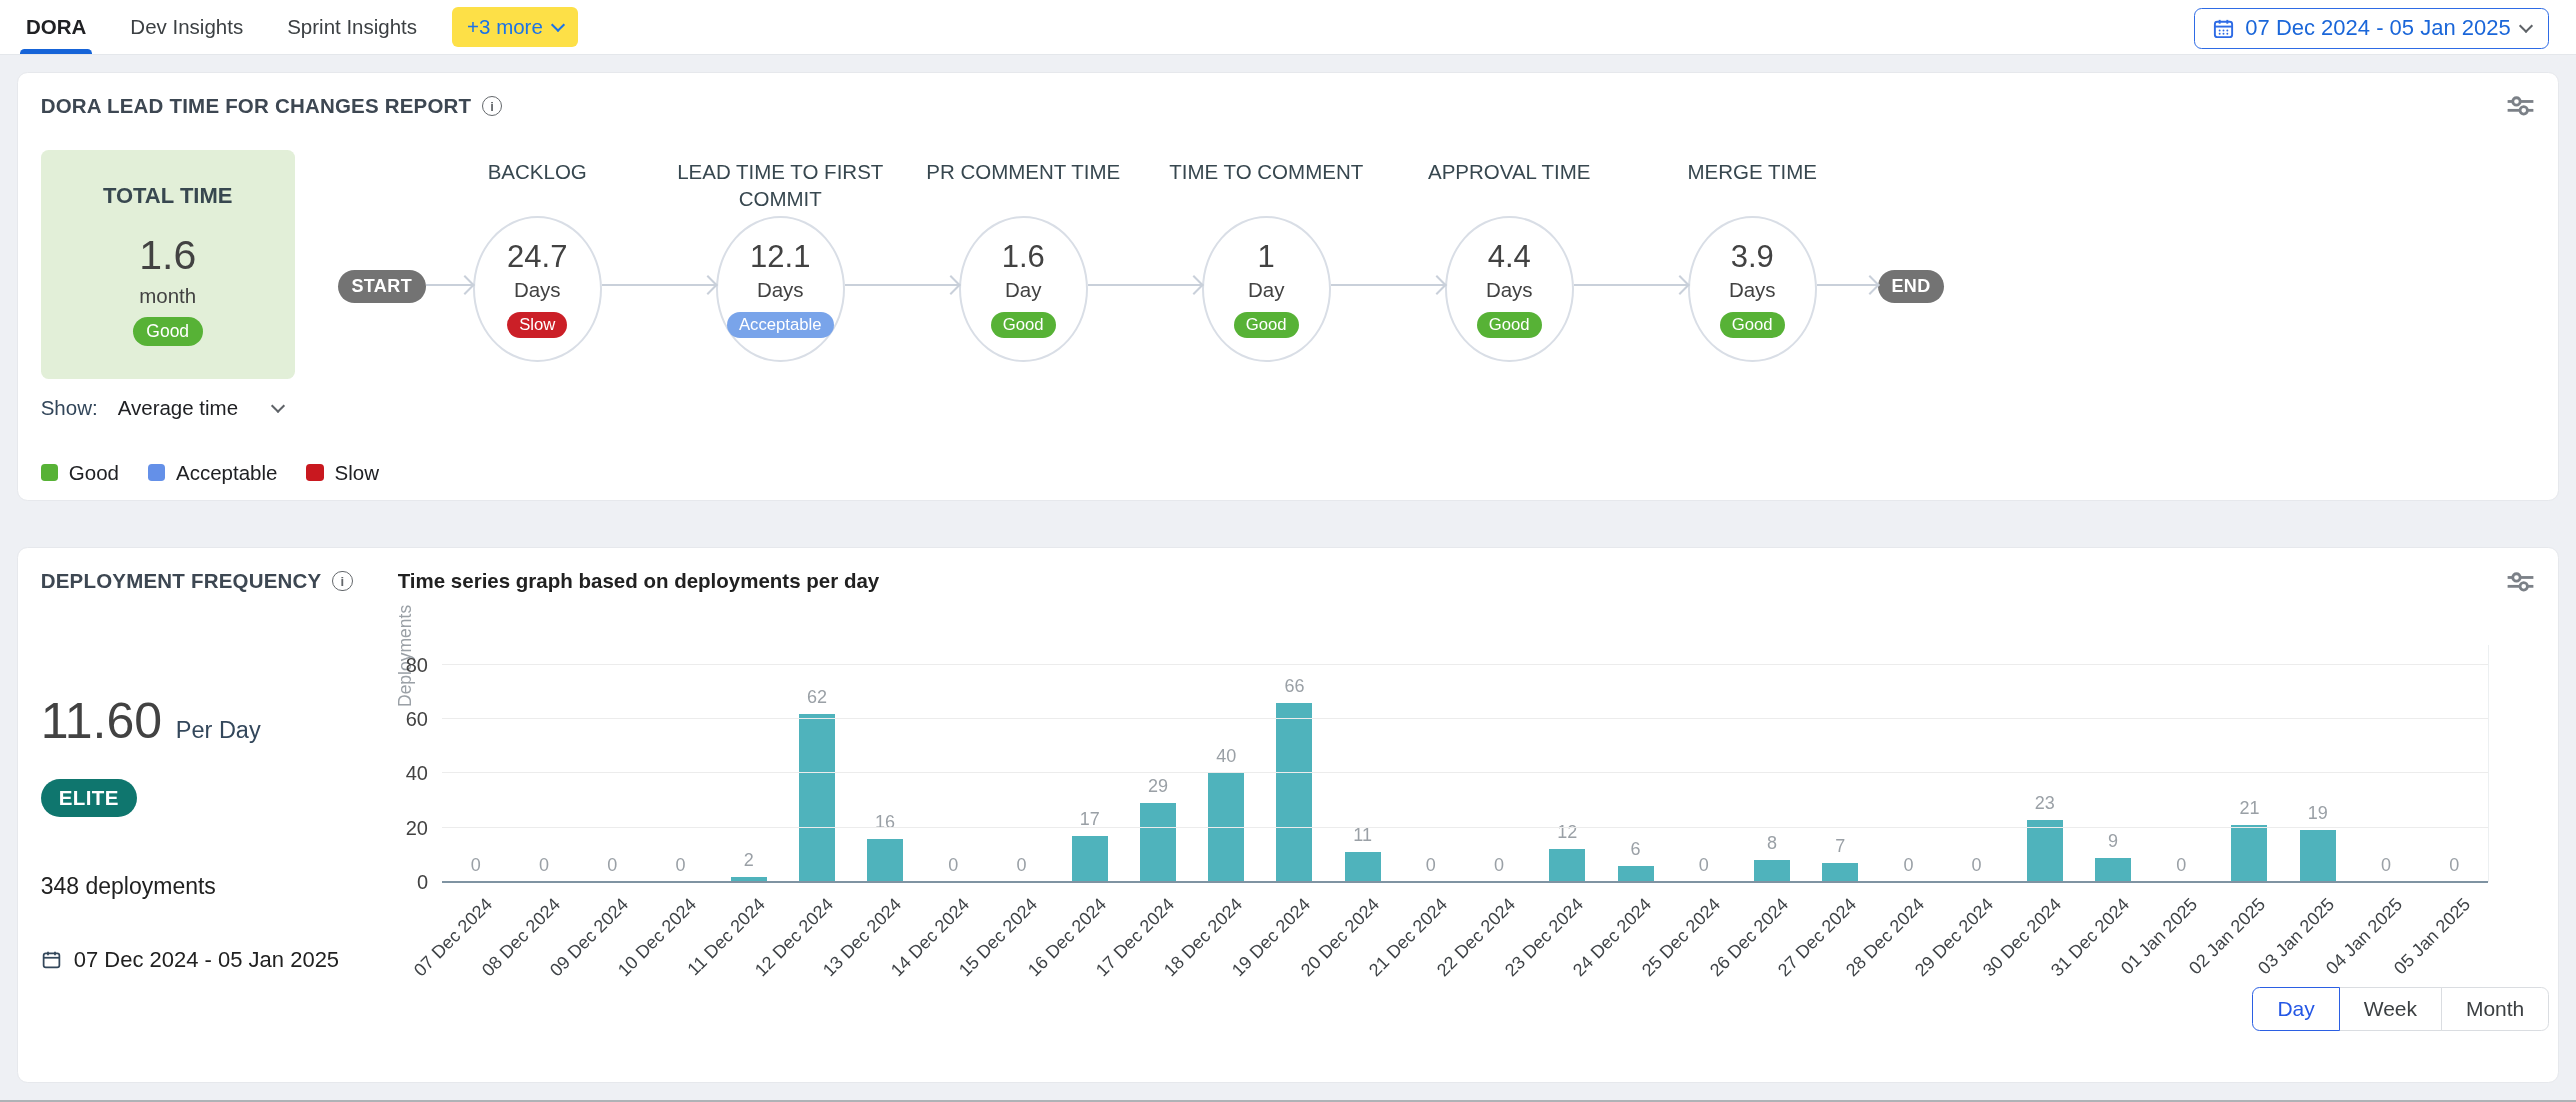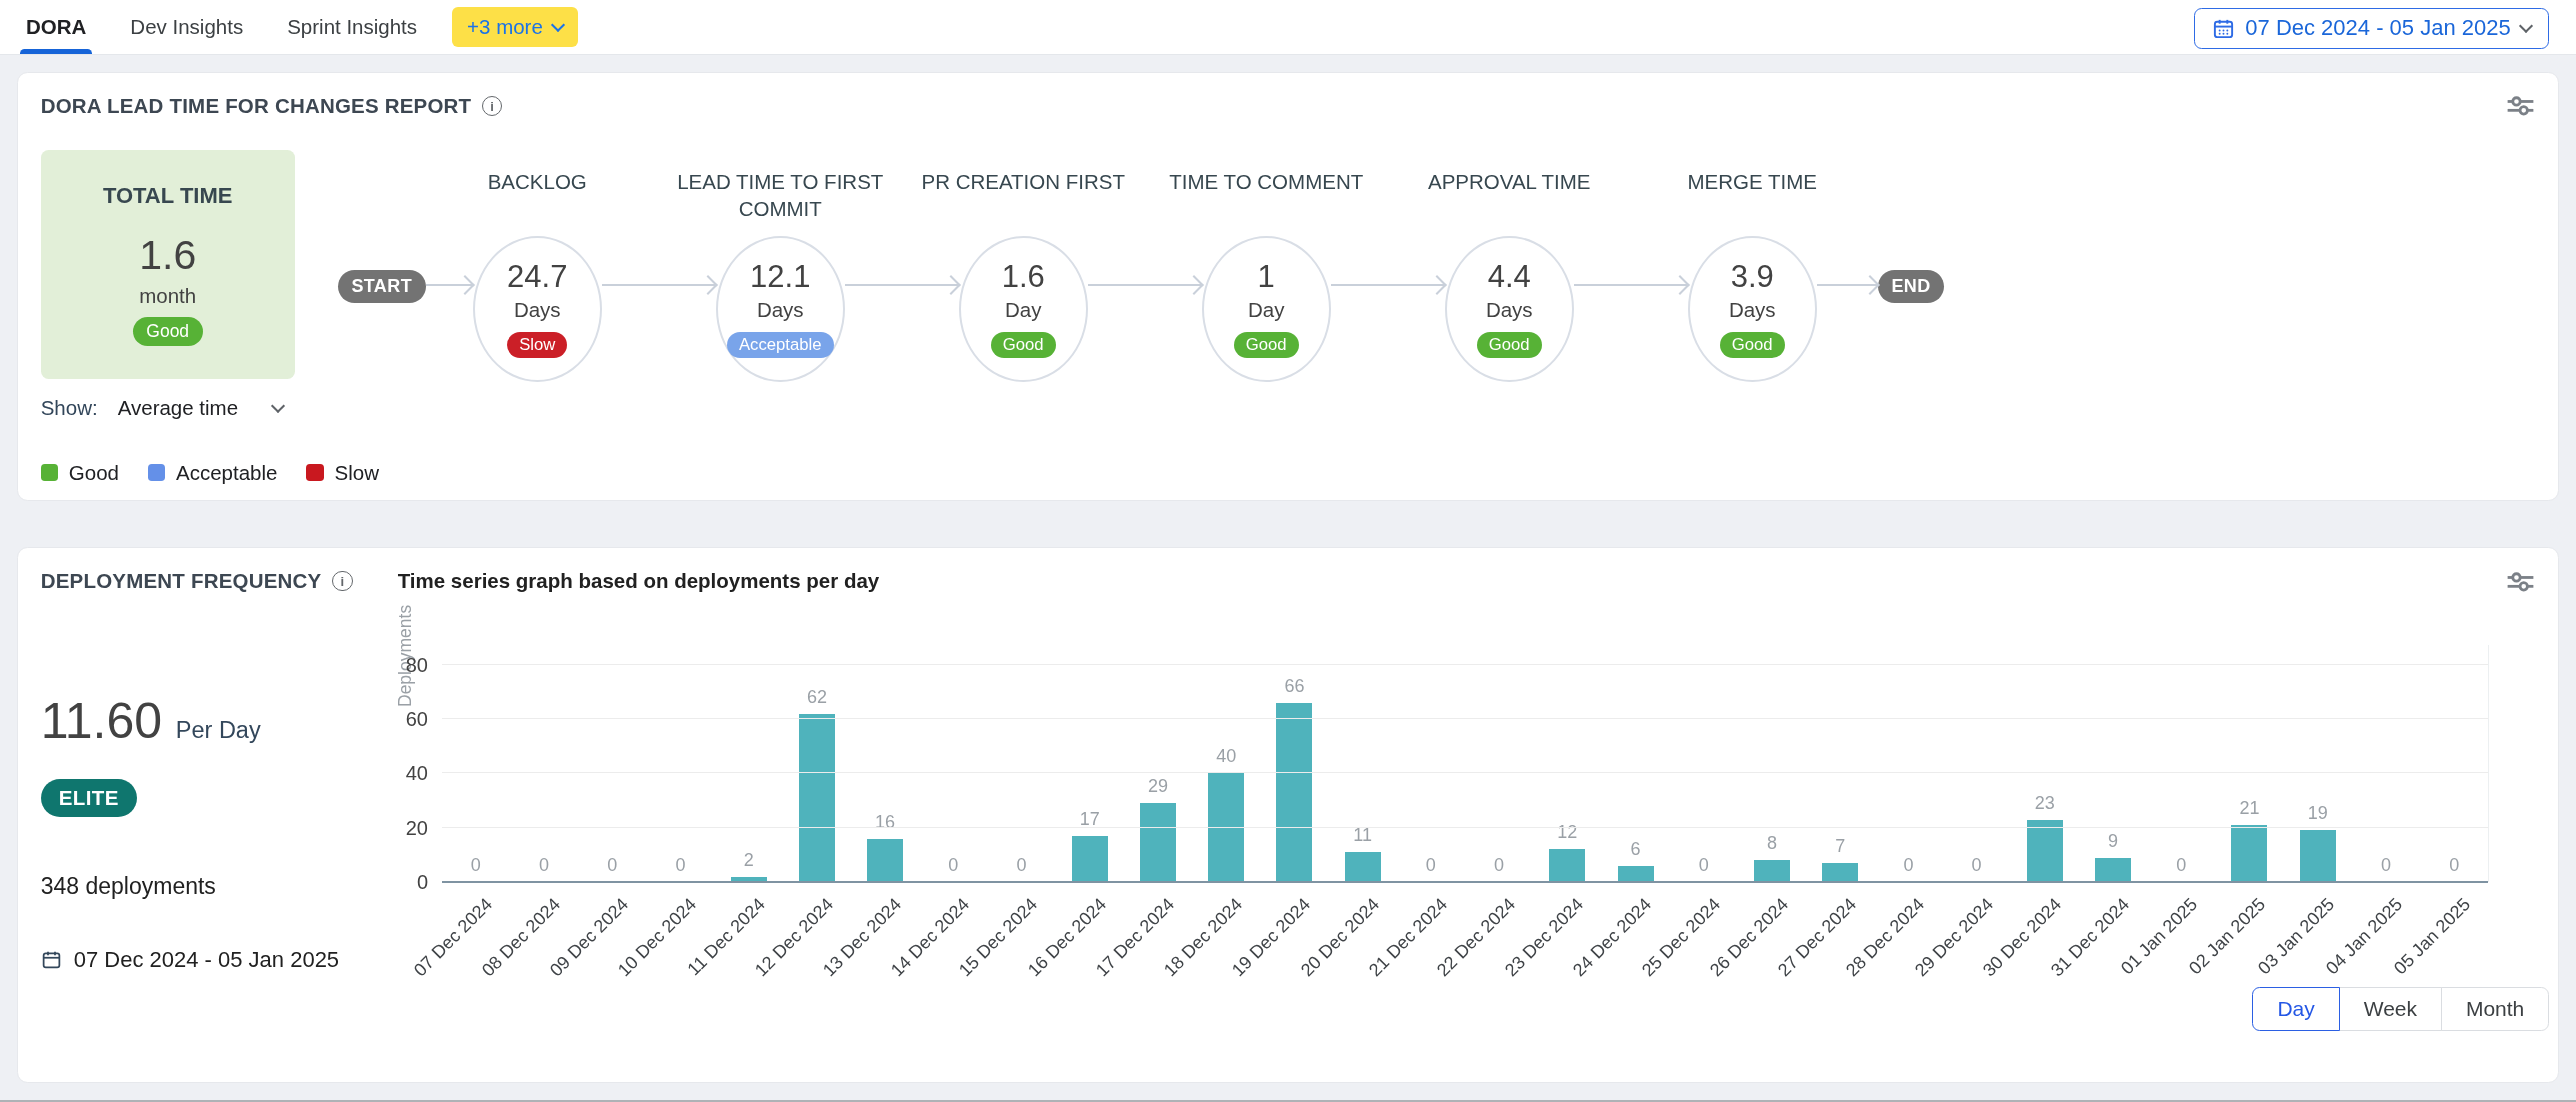--- a/index.html
+++ b/index.html
@@ -48,21 +48,21 @@
   .flow{flex:1;display:flex;align-items:flex-start;padding-top:7.6px;margin-left:39px;}
   .flow-pill{flex:none;background:#737373;color:#fff;font-size:18px;font-weight:700;border-radius:758px;padding:6px 13.7px;letter-spacing:0.4px;}
   .flow-pill.start{margin-top:112px;}
   .flow-pill.end{margin-top:112px;}
   .conn{flex:none;position:relative;height:2.3px;background:#c9d0da;margin-top:126px;}
   .conn::after{content:"";position:absolute;right:0.8px;top:-6px;width:12px;height:12px;border-top:2.3px solid #c9d0da;border-right:2.3px solid #c9d0da;transform:rotate(45deg);}
   .conn.c-start{width:47px;}
   .conn.c-mid{width:114px;}
   .conn.c-end{width:61px;}
   .stage{width:129px;flex:none;display:flex;flex-direction:column;align-items:center;}
-  .stage-label{width:220px;margin:10px -46px;height:58px;text-align:center;font-size:20.5px;line-height:27px;color:#37474f;}
+  .stage-label{width:220px;margin:0 -46px;height:58px;text-align:center;font-size:20.5px;line-height:27px;color:#37474f;}
   .ellipse{width:129px;height:146px;border:2.3px solid #d9dee6;border-radius:50%;background:#fff;display:flex;flex-direction:column;align-items:center;justify-content:center;}
   .stage-value{font-size:31px;color:#424242;font-weight:500;}
   .stage-unit{font-size:20.5px;color:#424242;margin-top:3px;}
   .ellipse .pill{margin-top:10.6px;font-size:16.7px;padding:3.8px 12px;}
   
   .deploy-head{display:flex;align-items:center;}
   .deploy-title-wrap{width:357px;flex:none;display:flex;align-items:center;gap:10.6px;font-size:20.5px;font-weight:700;color:#3d4752;letter-spacing:0.2px;}
   .deploy-subtitle{font-size:20.5px;font-weight:700;color:#212121;}
   .deploy-body{display:flex;margin-top:0;}
   .stats{width:357px;flex:none;padding-top:99px;}
@@ -185,21 +185,21 @@
         <div class="stage">
           <div class="stage-label">LEAD TIME TO FIRST COMMIT</div>
           <div class="ellipse">
             <div class="stage-value">12.1</div>
             <div class="stage-unit">Days</div>
             <span class="pill" style="background: rgb(121, 164, 234);">Acceptable</span>
           </div>
         </div>
         <span class="conn c-mid"></span>
         <div class="stage">
-          <div class="stage-label">PR CREATION FIRST</div>
+          <div class="stage-label">PR COMMENT TIME</div>
           <div class="ellipse">
             <div class="stage-value">1.6</div>
             <div class="stage-unit">Day</div>
             <span class="pill" style="background: rgb(87, 178, 54);">Good</span>
           </div>
         </div>
         <span class="conn c-mid"></span>
         <div class="stage">
           <div class="stage-label">TIME TO COMMENT</div>
           <div class="ellipse">

